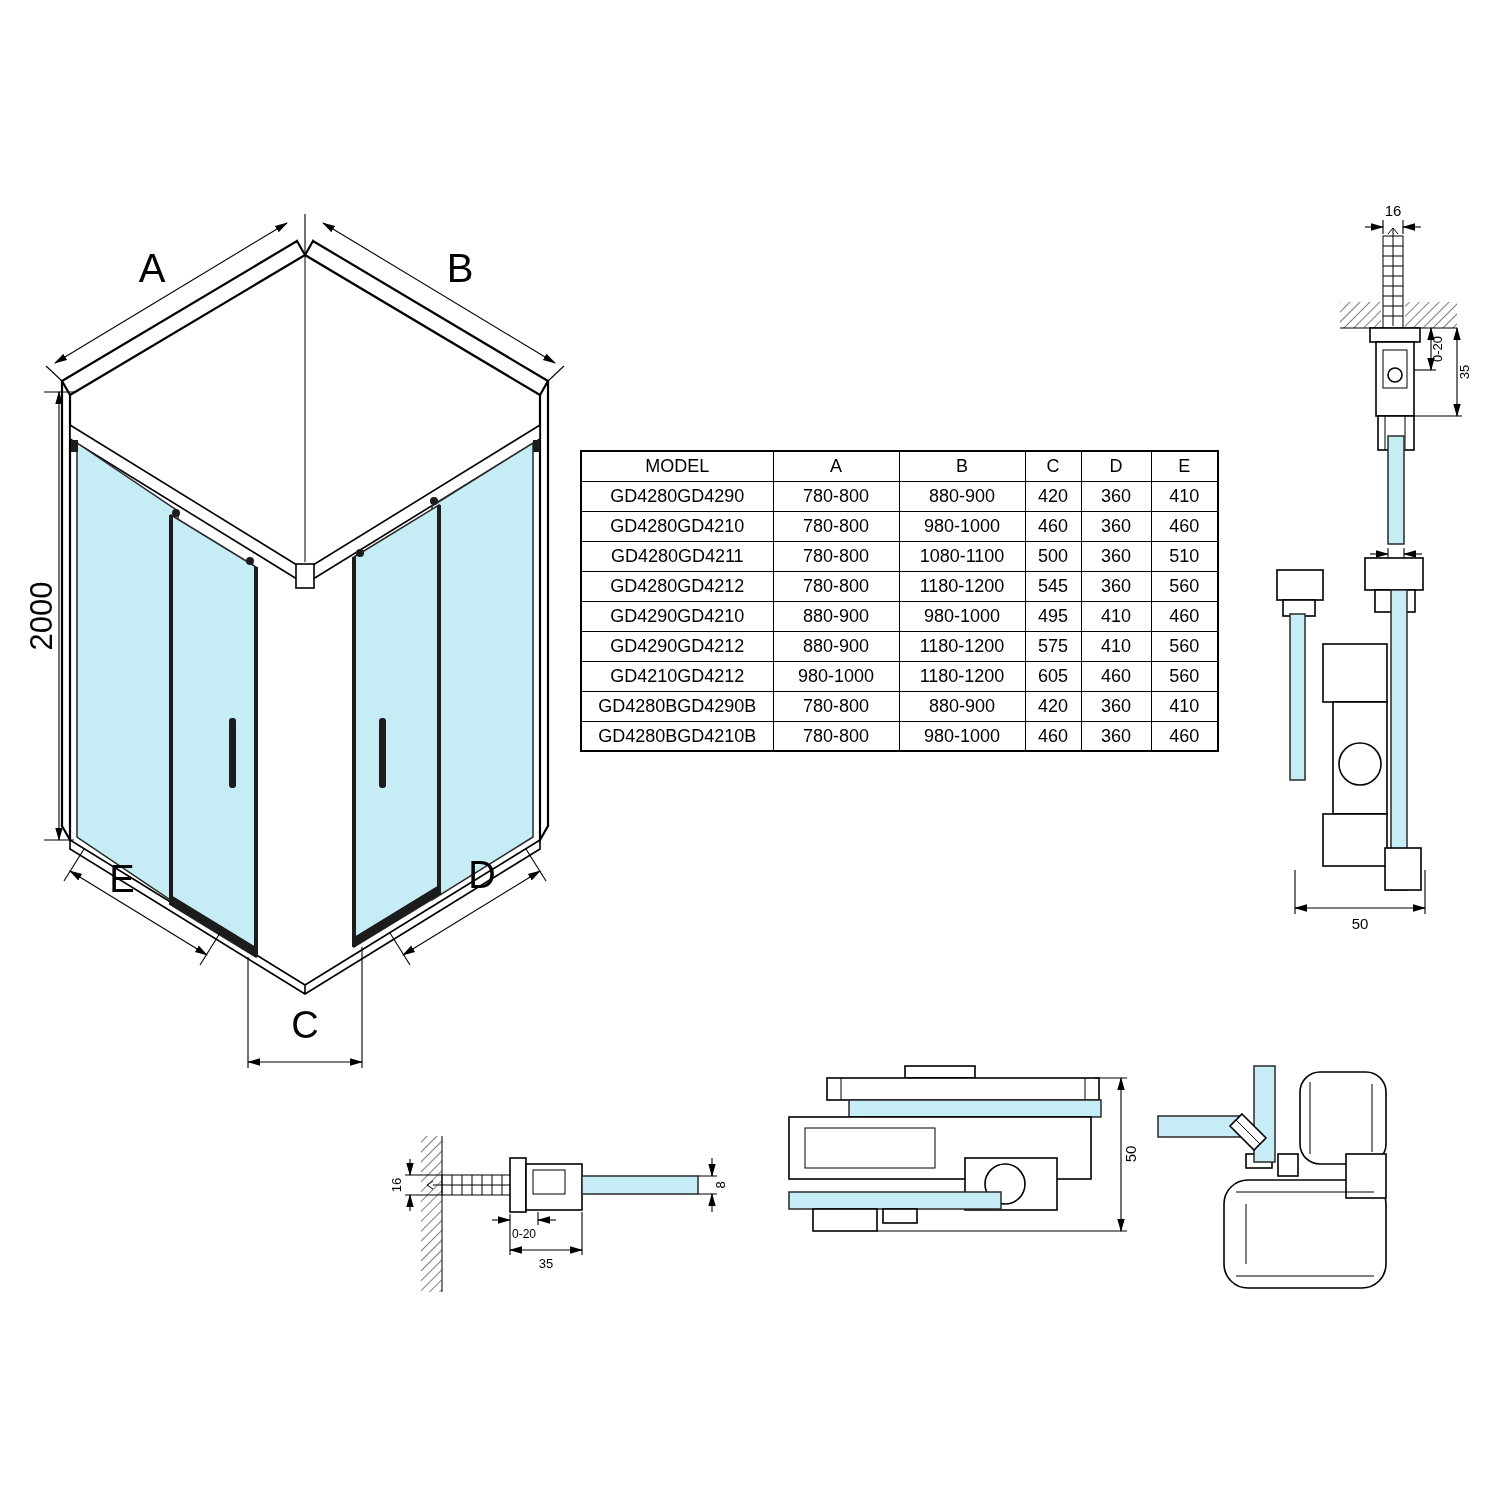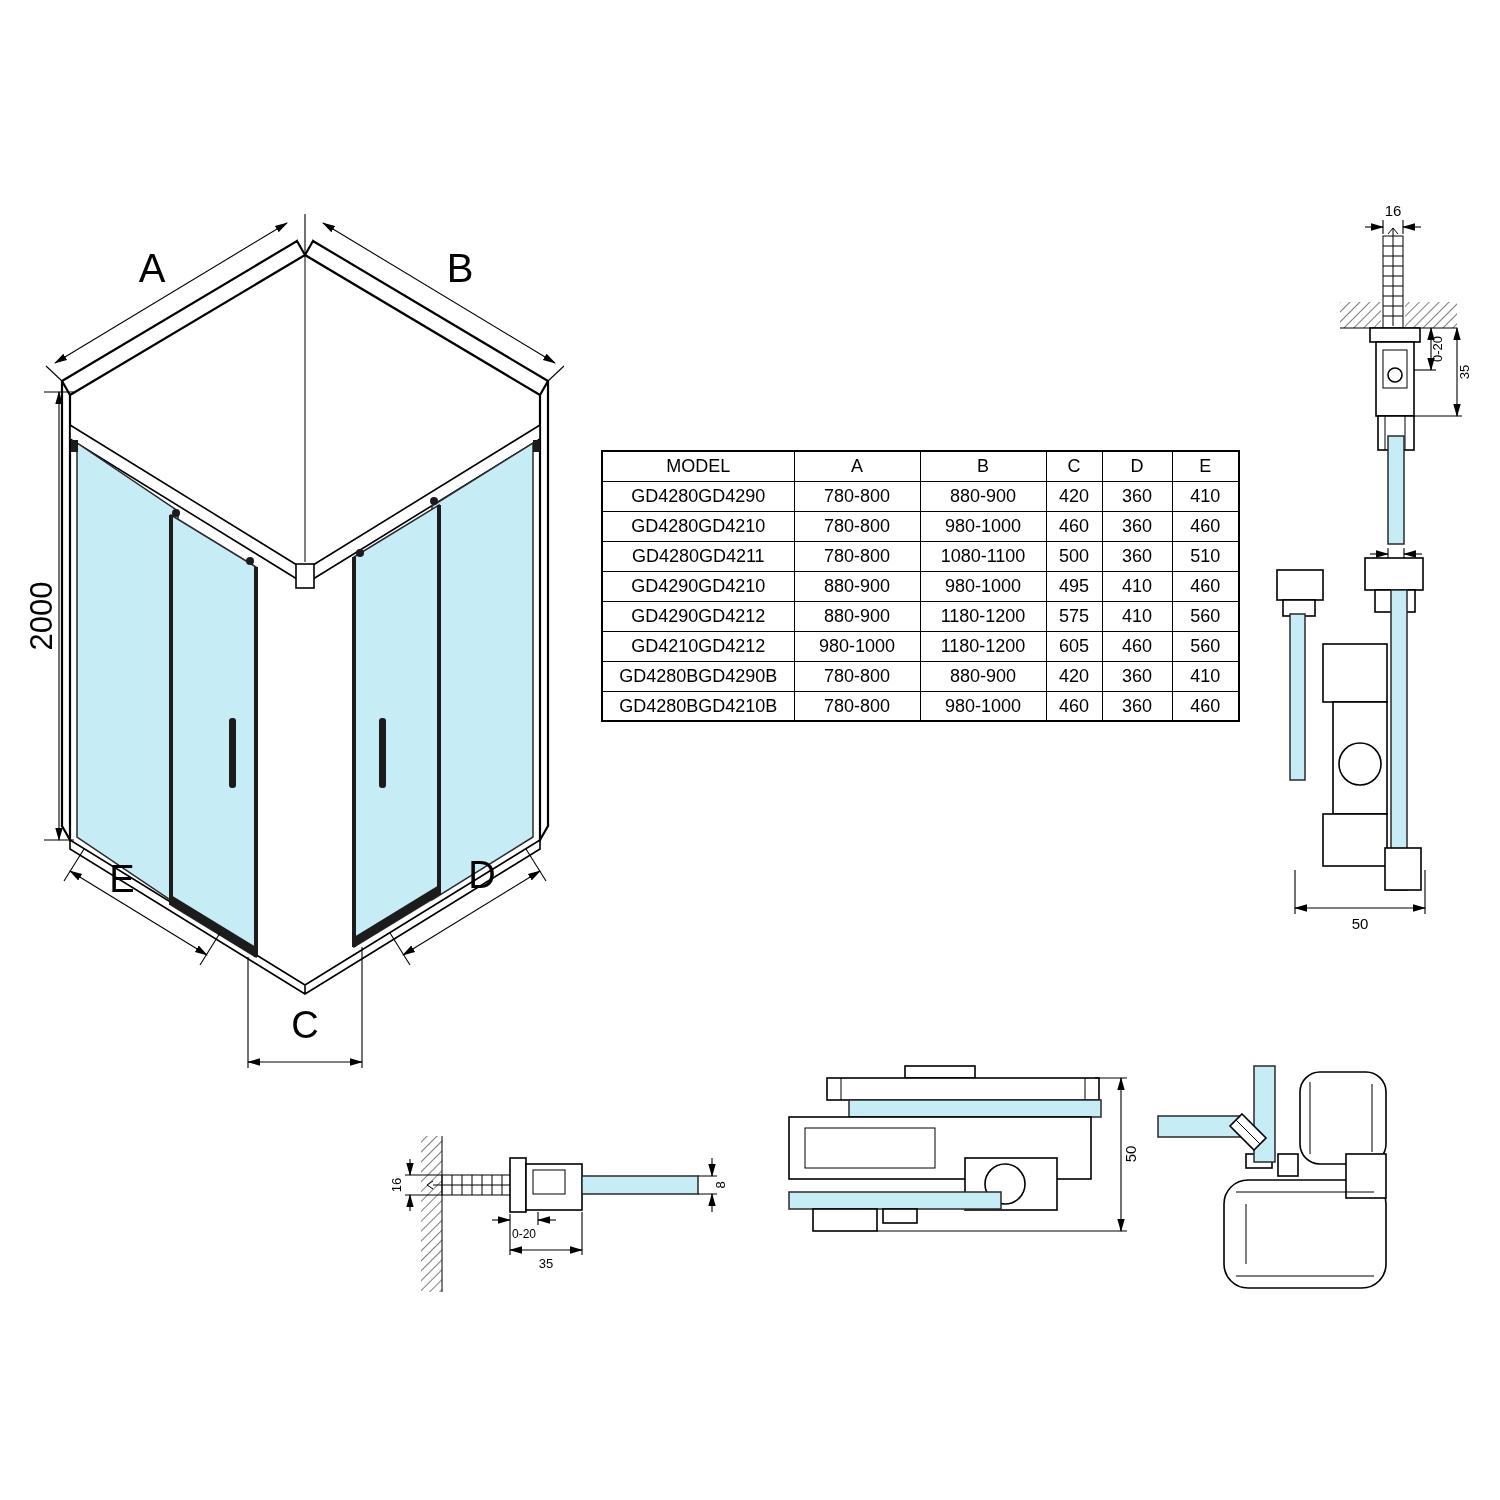--- a/index.html
+++ b/index.html
@@ -113,21 +113,21 @@
       <path class="dim" d="M360,733 L380,765 M496,649 L516,681"></path>
       <line class="dim" x1="373" y1="755" x2="510" y2="671" marker-start="url(#arrS)" marker-end="url(#arrE)"></line>
       <text class="dimtxt" x="452" y="688" font-size="38" text-anchor="middle">D</text>
 
       <path class="dim" d="M218,757 L218,868 M332,747 L332,868"></path>
       <line class="dim" x1="218" y1="862" x2="332" y2="862" marker-start="url(#arrS)" marker-end="url(#arrE)"></line>
       <text class="dimtxt" x="275" y="838" font-size="38" text-anchor="middle">C</text>
     </g>
   </svg>
 
-  <table class="spec abs" style="left:601px; top:450px">
+  <table class="spec abs" style="left:580px; top:450px">
     <colgroup>
       <col style="width:192px">
         <col style="width:126px">
         <col style="width:126px">
       <col style="width:56px">
         <col style="width:70px">
         <col style="width:67px">
     </colgroup>
     <thead>
       <tr>
@@ -158,20 +158,28 @@
         </tr>
         <tr>
           <td>GD4280GD4211</td>
           <td>780-800</td>
           <td>1080-1100</td>
           <td>500</td>
           <td>360</td>
           <td>510</td>
         </tr>
         <tr>
+          <td>GD4280GD4212</td>
+          <td>780-800</td>
+          <td>1180-1200</td>
+          <td>545</td>
+          <td>360</td>
+          <td>560</td>
+        </tr>
+        <tr>
           <td>GD4290GD4210</td>
           <td>880-900</td>
           <td>980-1000</td>
           <td>495</td>
           <td>410</td>
           <td>460</td>
         </tr>
         <tr>
           <td>GD4290GD4212</td>
           <td>880-900</td>

